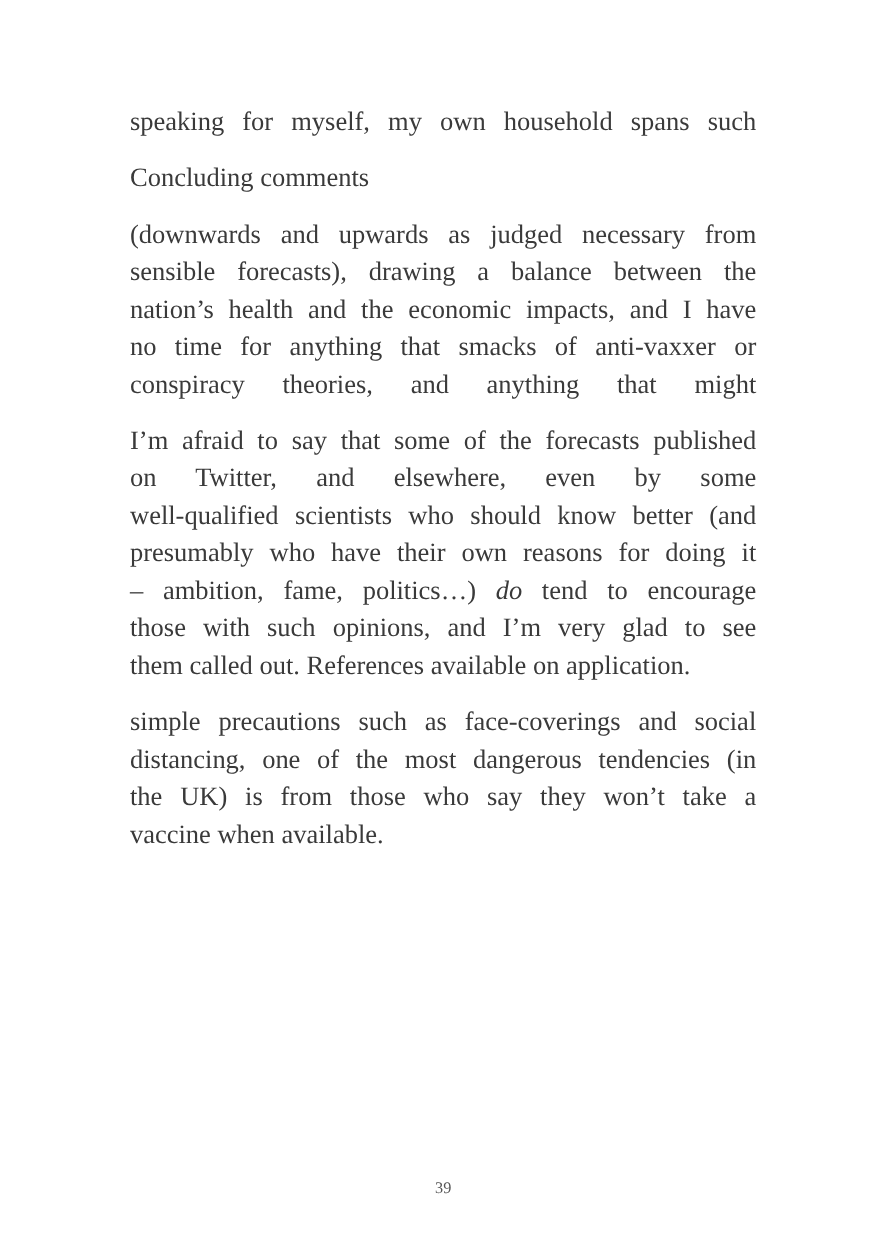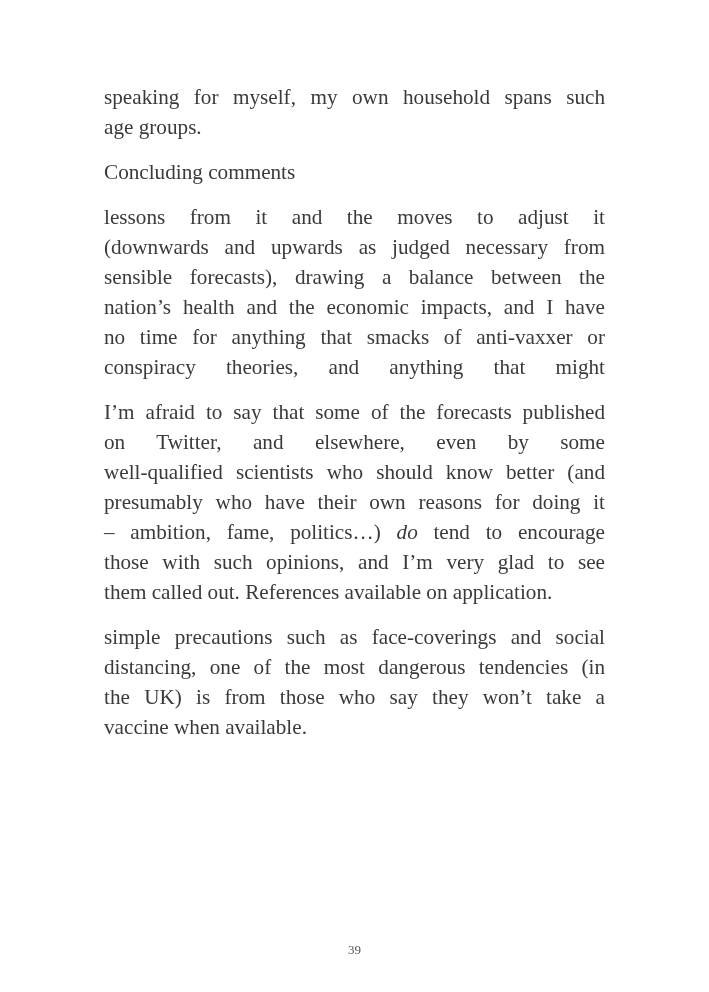--- a/index.html
+++ b/index.html
@@ -71,35 +71,29 @@
 </head>
 <body>
 
 <div class="page">
   <div class="text-block">
 
     <p class="para">
       <span class="line">
           <span class="line-inner">speaking for myself, my own household spans such</span>
         </span>
-      <span class="line last">
-          <span class="line-inner">age groups.</span>
-        </span>
     </p>
 
     <p class="para">
       <span class="line last">
           <span class="line-inner">Concluding comments</span>
         </span>
     </p>
 
     <p class="para">
-      <span class="line">
-          <span class="line-inner">lessons from it and the moves to adjust it</span>
-        </span>
       <span class="line">
           <span class="line-inner">(downwards and upwards as judged necessary from</span>
         </span>
       <span class="line">
           <span class="line-inner">sensible forecasts), drawing a balance between the</span>
         </span>
       <span class="line">
           <span class="line-inner">nation’s health and the economic impacts, and I have</span>
         </span>
       <span class="line">

